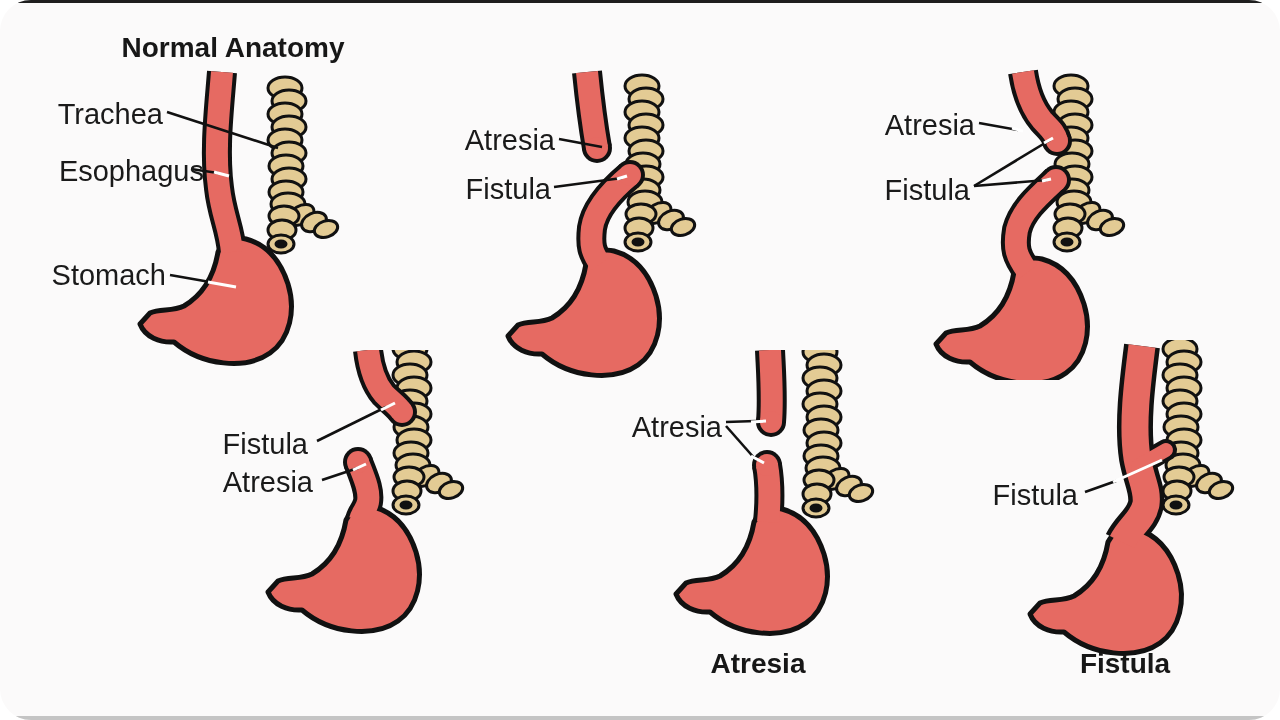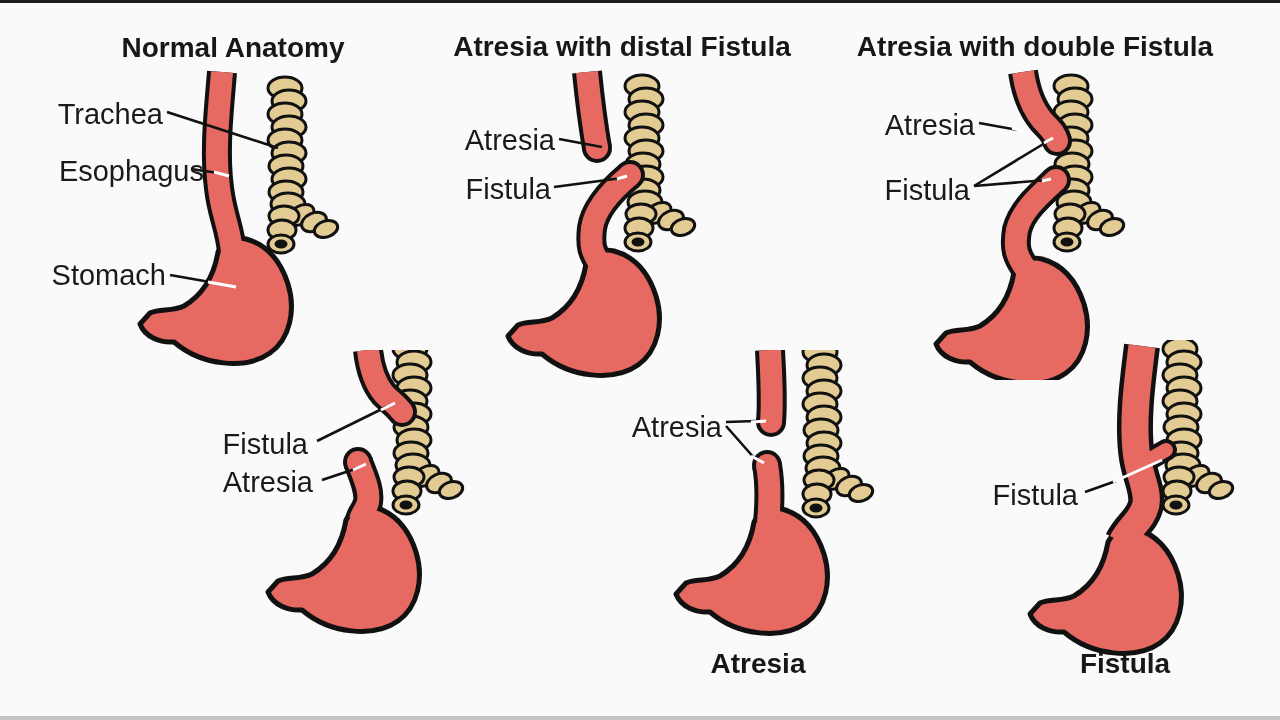--- a/index.html
+++ b/index.html
@@ -1,21 +1,21 @@
 <!DOCTYPE html>
 <html style="--organ-red: #e66a62; --trachea-tan: #e3cb94; --outline: #111111; --background: #fbfafa; --top-bar: #1e1e1e; --bottom-bar: #c4c4c4; --label-color: #1a1a1a;"><head>
 <meta charset="utf-8">
 <style>
   :root{
     --organ-red:#e66a62; --trachea-tan:#e3cb94; --outline:#111111;
     --background:#fbfafa; --top-bar:#1e1e1e; --bottom-bar:#c4c4c4; --label-color:#1a1a1a;
   }
   html,body{margin:0;padding:0;}
   body{font-family:"Liberation Sans",sans-serif;background:#fff;}
-  #stage{position:relative;width:1280px;height:720px;background:var(--background);overflow:hidden;}
+  #stage{position:relative;width:1280px;height:720px;background:var(--background);overflow:hidden;border-radius:31px;}
   #top-bar{position:absolute;left:0;top:0;width:1280px;height:3px;background:var(--top-bar);}
   #bottom-bar{position:absolute;left:0;bottom:0;width:1280px;height:4px;background:var(--bottom-bar);}
   .panel{position:absolute;}
   .panel svg{position:absolute;left:0;top:0;}
   .title{position:absolute;transform:translateX(-50%);font-size:28px;font-weight:600;
          color:#171717;white-space:nowrap;letter-spacing:0px;}
   .lbl{position:absolute;font-size:29px;color:var(--label-color);white-space:nowrap;text-align:right;}
   
   .tr{fill:var(--trachea-tan);stroke:var(--outline);stroke-width:3;}
   .tr-hole{fill:var(--outline);stroke:none;}
@@ -88,21 +88,20 @@
       <circle class="oc" cx="190" cy="155" r="15"></circle>
       <use href="#stomach" transform="translate(160,242)"></use>
       <path class="rf" stroke-width="22" d="M147,52 C150,82 153,105 157,128"></path>
       <circle class="rc" cx="157" cy="128" r="11"></circle>
       <path class="rf" stroke-width="22" d="M190,155 C172,170 155,188 152,208 C150,226 152,232 160,244"></path>
       <circle class="rc" cx="190" cy="155" r="11"></circle>
       <line class="ldr" x1="119" y1="119" x2="162" y2="127"></line>
       <line class="ldr" x1="114" y1="167" x2="182" y2="158"></line>
       <line class="ldw" x1="177" y1="159" x2="187" y2="156"></line>
     </svg>
-    <div class="title" style="left:182px;top:11px">Atresia with distal Fistula</div>
     <div class="lbl" style="right:305px;top:104px">Atresia</div>
     <div class="lbl" style="right:309px;top:153px">Fistula</div>
   </div>
 
   <div class="panel" style="left:860px;top:20px;width:420px;height:360px">
     <svg width="420" height="360" viewBox="0 0 420 360">
       <use href="#trachea" transform="translate(213,58)"></use>
       <path class="ol" stroke-width="30" d="M163,52 C166,72 172,88 182,100 C190,109 195,112 197,121"></path>
       <circle class="oc" cx="197" cy="121" r="15"></circle>
       <path class="ol" stroke-width="30" d="M196,160 C180,175 162,190 157,210 C154,228 156,236 168,252"></path>
@@ -112,21 +111,20 @@
       <circle class="rc" cx="197" cy="121" r="11"></circle>
       <path class="rf" stroke-width="22" d="M196,160 C180,175 162,190 157,210 C154,228 156,236 168,252"></path>
       <circle class="rc" cx="196" cy="160" r="11"></circle>
       <line class="ldr" x1="119" y1="103" x2="158" y2="110"></line>
       <line class="ldw" x1="152" y1="108" x2="163" y2="111"></line>
       <line class="ldr" x1="114" y1="166" x2="190" y2="120"></line>
       <line class="ldw" x1="184" y1="123" x2="193" y2="118"></line>
       <line class="ldr" x1="114" y1="166" x2="187" y2="160"></line>
       <line class="ldw" x1="182" y1="161" x2="191" y2="159"></line>
     </svg>
-    <div class="title" style="left:175px;top:11px">Atresia with double Fistula</div>
     <div class="lbl" style="right:305px;top:89px">Atresia</div>
     <div class="lbl" style="right:310px;top:154px">Fistula</div>
   </div>
 
   <div class="panel" style="left:140px;top:350px;width:440px;height:372px">
     <svg width="440" height="372" viewBox="0 0 440 372">
       <use href="#trachea" transform="translate(272,-9)"></use>
       <path class="ol" stroke-width="30" d="M228,0 C230,18 234,32 244,44 C252,52 258,56 262,62"></path>
       <circle class="oc" cx="262" cy="62" r="15"></circle>
       <path class="ol" stroke-width="30" d="M218,112 C224,128 230,140 228,152 C226,161 222,162 220,170"></path>

